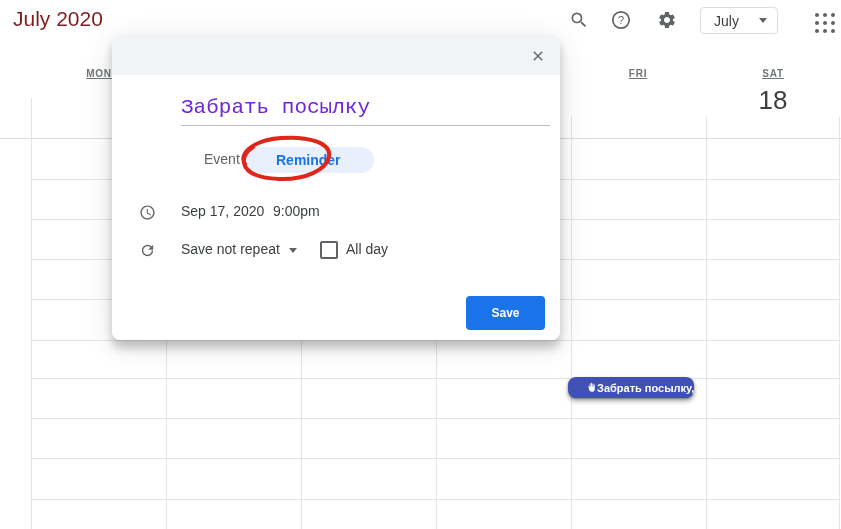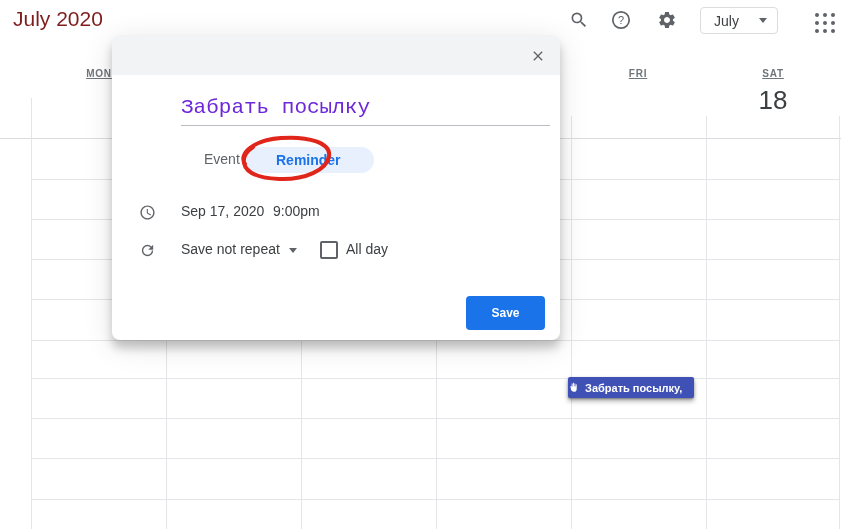--- a/index.html
+++ b/index.html
@@ -23,22 +23,22 @@
   
   .day-col{position:absolute;top:68px;width:90px;text-align:center;cursor:pointer;}
   .day-label{font-size:10px;font-weight:bold;letter-spacing:0.8px;color:#70757a;text-decoration:underline;}
   .day-number{font-size:26px;color:#3c4043;margin-top:6px;}
 
   
   .hline{position:absolute;height:1px;background:#e3e5e8;}
   .vline{position:absolute;width:1px;background:#e3e5e8;}
 
   
-  .chip{position:absolute;left:568px;top:377px;width:126px;height:21px;border-radius:2px;
-        display:flex;align-items:center;gap:6px;padding-left:0;box-sizing:border-box;
+  .chip{position:absolute;left:568px;top:377px;width:126px;height:21px;border-radius:8px;
+        display:flex;align-items:center;gap:0;padding-left:18px;box-sizing:border-box;
         color:#fff;font-size:11px;font-weight:bold;z-index:3;cursor:pointer;
         box-shadow:0 3px 5px rgba(0,0,0,.35),0 1px 2px rgba(0,0,0,.3);}
   .chip-text{white-space:nowrap;}
 
   
   .dialog{position:absolute;left:112px;top:35px;width:448px;height:305px;background:#fff;
           border-radius:8px;z-index:10;
           box-shadow:0 8px 10px rgba(0,0,0,.2),0 6px 30px rgba(0,0,0,.12);}
   .dialog-header{position:absolute;left:0;top:0;width:100%;height:40px;background:#f1f3f4;
                  border-radius:8px 8px 0 0;}

